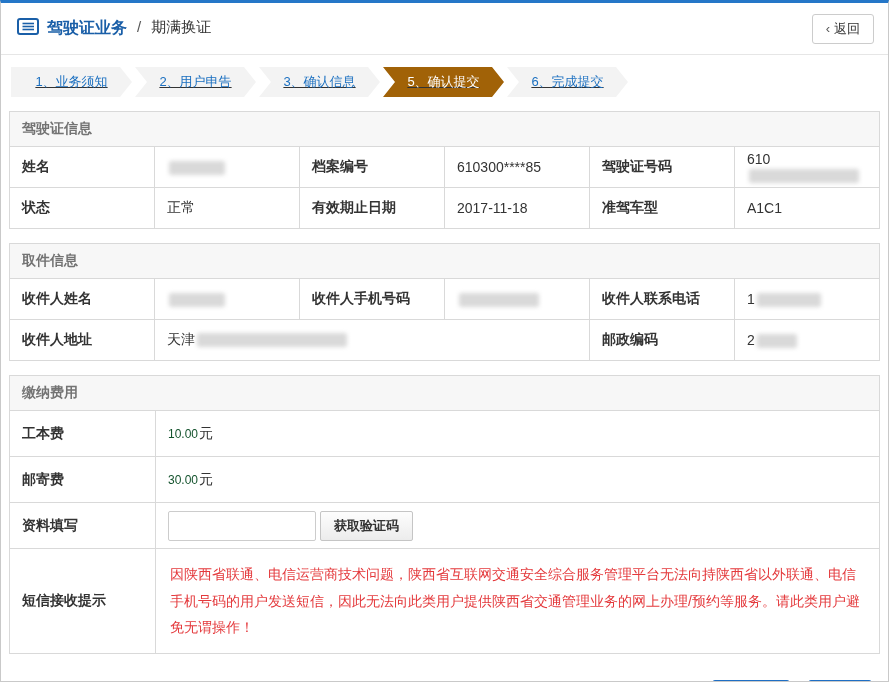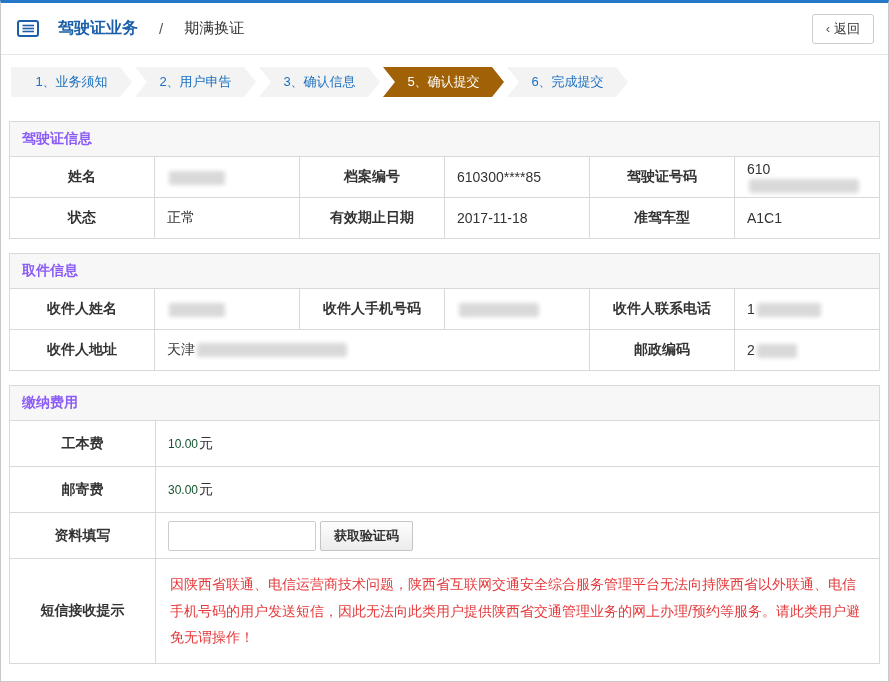--- a/index.html
+++ b/index.html
@@ -18,41 +18,42 @@
   }
   
   .header {
     height:52px;
     display:flex;
     align-items:center;
     justify-content:space-between;
     padding:0 14px 0 16px;
     border-bottom:1px solid #e6e6e6;
   }
-  .header-left { display:flex; align-items:center; gap:19px; }
+  .header-left { display:flex; align-items:flex-start; gap:8px; }
   .page-title { font-size:16px; font-weight:bold; color:#1a5fa8; }
   .page-subtitle-sep { font-size:15px; color:#555; margin:0 2px; }
   .page-subtitle { font-size:15px; color:#333; }
   .back-btn {
     display:inline-flex; align-items:center; gap:4px;
     background:#fff;
     border:1px solid #ccc;
     border-radius:3px;
     padding:5px 13px;
     font-size:13px;
     color:#333;
     cursor:pointer;
   }
   .back-btn .chev { font-size:13px; color:#555; }
 
   
   .steps {
     display:flex;
-    margin:12px 10px 24px 10px;
+    margin:12px 10px 14px 10px;
     height:30px;
+    text-decoration:underline;
   }
   .step {
     position:relative;
     width:121px;
     line-height:30px;
     text-align:center;
     font-size:13px;
     color:#1a6fc0;
     background:#f3f3f3;
     margin-right:3px;
@@ -65,39 +66,39 @@
   .step.active { background:#a16207; color:#fff; }
 
   
   .section { margin:0 8px 14px 8px; }
   .section-title {
     border:1px solid #d9d9d9;
     background:#f7f7f7;
     padding:8px 12px;
     font-size:14px;
     font-weight:bold;
-    color:#8b5cf6;
+    color:#737373;
   }
   table.info {
     width:100%;
     border-collapse:collapse;
     table-layout:fixed;
     margin-top:-1px;
   }
   table.info td {
     border:1px solid #d9d9d9;
     height:41px;
     font-size:14px;
     padding:0 12px;
     background:#fff;
     vertical-align:middle;
   }
   td.lbl {
     background:#f7f7f7;
-    text-align:center;
+    text-align:left;
     font-weight:bold;
     color:#333;
   }
   td.val { text-align:left; color:#333; }
 
   table.fee td { height:46px; }
   table.fee td.lbl { width:146px; }
   .amount { color:#14532d; font-size:12px; }
   .unit { color:#333; font-size:14px; margin-left:1px; }
 

